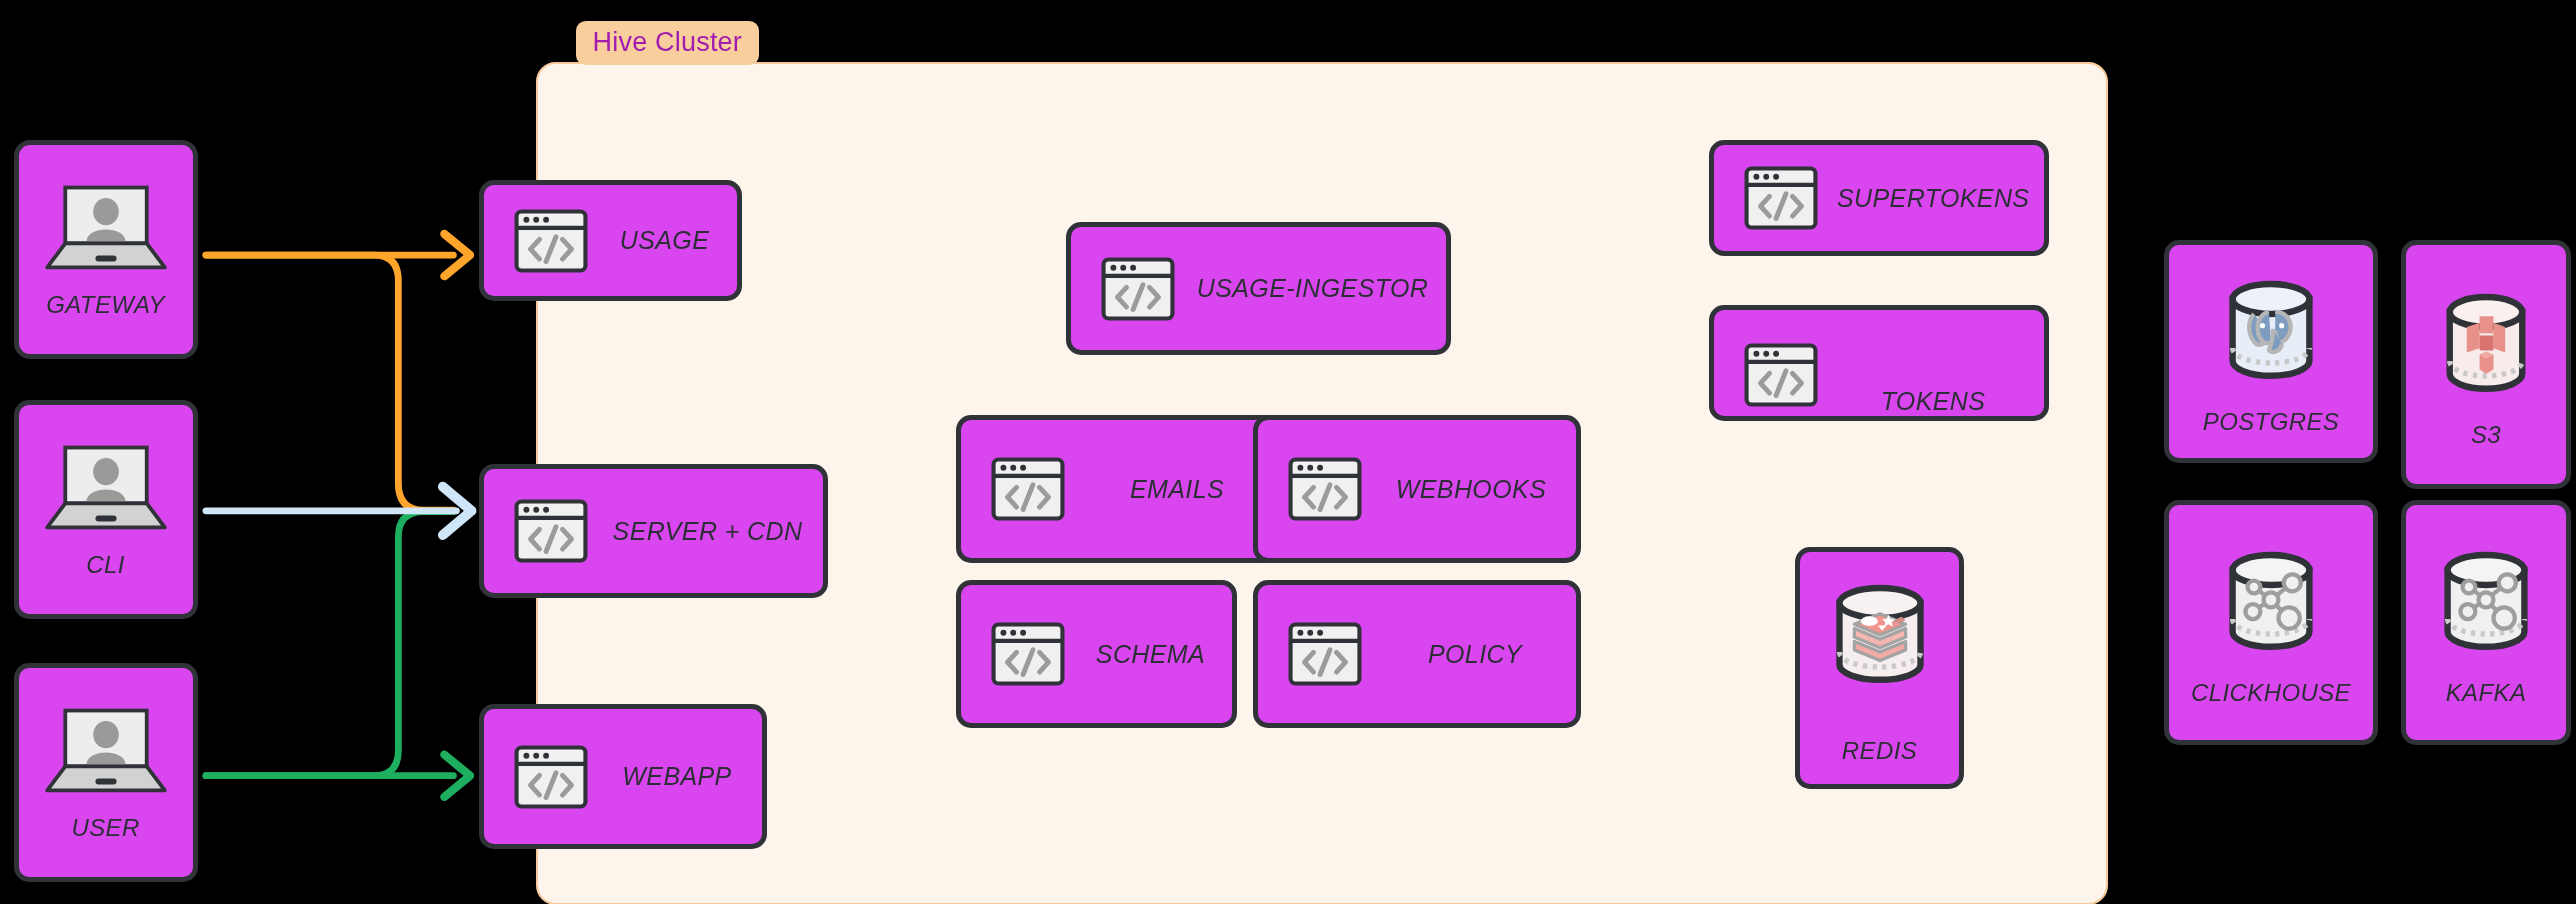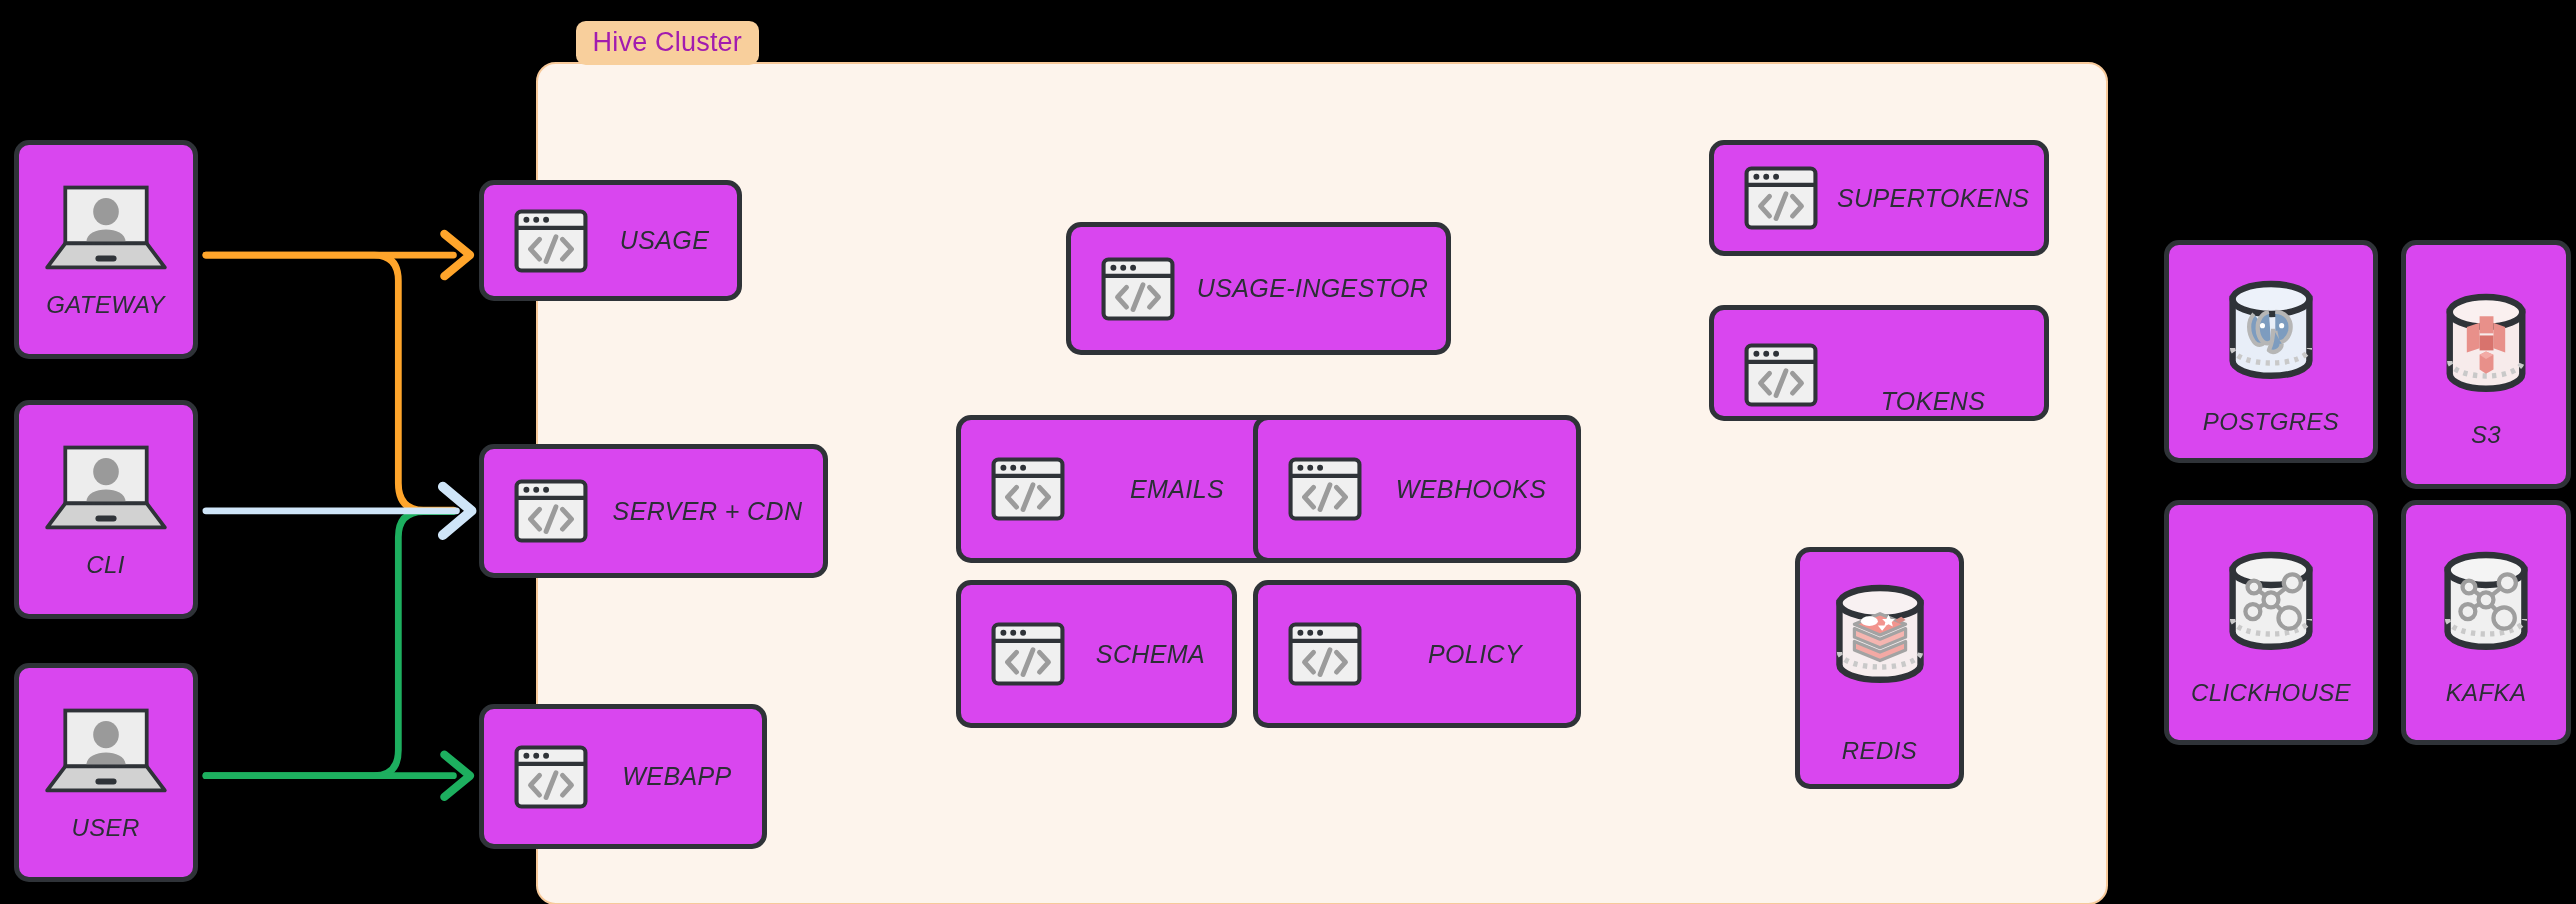--- a/index.html
+++ b/index.html
@@ -113,21 +113,21 @@
     <path d="M 588 310 L 622 338 L 588 366" fill="none" stroke="#FFA52B" stroke-width="11" stroke-linecap="round" stroke-linejoin="round"></path>
 
     <path d="M 272 1028 L 495 1028 Q 527 1028 527 994 L 527 712 Q 527 678 560 678 L 600 678" fill="none" stroke="#1DAF5F" stroke-width="9" stroke-linecap="round"></path>
     <path d="M 272 1028 L 600 1028" fill="none" stroke="#1DAF5F" stroke-width="9" stroke-linecap="round"></path>
     <path d="M 588 1000 L 622 1028 L 588 1056" fill="none" stroke="#1DAF5F" stroke-width="11" stroke-linecap="round" stroke-linejoin="round"></path>
 
     <path d="M 272 677 L 604 677" fill="none" stroke="#CFE5F8" stroke-width="9" stroke-linecap="round"></path>
     <path d="M 586 645 L 624 677 L 586 709" fill="none" stroke="#CFE5F8" stroke-width="13" stroke-linecap="round" stroke-linejoin="round"></path>
   </svg>
 
-  <div class="node vertical client" style="left:13.6px; top:140px; width:184px; height:219px;">
+  <div class="node vertical client" style="left:13.6px; top:140px; width:184px; height:219px;border-radius:16px;">
     <span class="icon-wrap">
       <svg width="136" height="98" viewBox="0 0 180 130">
         <rect x="36" y="10" width="108" height="74" fill="#EDEDED" stroke="#2F3338" stroke-width="5"></rect>
         <ellipse cx="90" cy="42" rx="17" ry="18" fill="#9A9A9A"></ellipse>
         <path d="M 64 82 C 64 60 116 60 116 82 Z" fill="#9A9A9A"></path>
         <path d="M 36 84 L 144 84 L 168 116 L 12 116 Z" fill="#D2D2D2" stroke="#2F3338" stroke-width="5" stroke-linejoin="round"></path>
         <rect x="76" y="100" width="28" height="8" rx="4" fill="#2F3338"></rect>
         <line x1="36" y1="84" x2="144" y2="84" stroke="#2F3338" stroke-width="3" stroke-dasharray="5 5"></line>
       </svg>
     </span>
@@ -171,21 +171,21 @@
         <circle cx="32" cy="24" r="3.6" fill="#2F3338"></circle>
         <circle cx="44" cy="24" r="3.6" fill="#2F3338"></circle>
         <path d="M 36 48 L 25 60 L 36 72" fill="none" stroke="#9B9B9B" stroke-width="6" stroke-linecap="round" stroke-linejoin="round"></path>
         <path d="M 64 48 L 75 60 L 64 72" fill="none" stroke="#9B9B9B" stroke-width="6" stroke-linecap="round" stroke-linejoin="round"></path>
         <path d="M 56 45 L 44 75" fill="none" stroke="#9B9B9B" stroke-width="6" stroke-linecap="round"></path>
       </svg>
     </span>
     <span class="node-label">USAGE</span>
   </div>
 
-  <div class="node svc" style="left:479px; top:444px; width:349px; height:134px;">
+  <div class="node svc" style="left:479px; top:464px; width:349px; height:134px;">
     <span class="icon-wrap">
       <svg width="82" height="82" viewBox="0 0 100 100">
         <rect x="8" y="14" width="84" height="72" rx="6" fill="#F0F0F0" stroke="#2F3338" stroke-width="5"></rect>
         <path d="M 8 34 L 92 34" stroke="#2F3338" stroke-width="5"></path>
         <circle cx="20" cy="24" r="3.6" fill="#2F3338"></circle>
         <circle cx="32" cy="24" r="3.6" fill="#2F3338"></circle>
         <circle cx="44" cy="24" r="3.6" fill="#2F3338"></circle>
         <path d="M 36 48 L 25 60 L 36 72" fill="none" stroke="#9B9B9B" stroke-width="6" stroke-linecap="round" stroke-linejoin="round"></path>
         <path d="M 64 48 L 75 60 L 64 72" fill="none" stroke="#9B9B9B" stroke-width="6" stroke-linecap="round" stroke-linejoin="round"></path>
         <path d="M 56 45 L 44 75" fill="none" stroke="#9B9B9B" stroke-width="6" stroke-linecap="round"></path>

